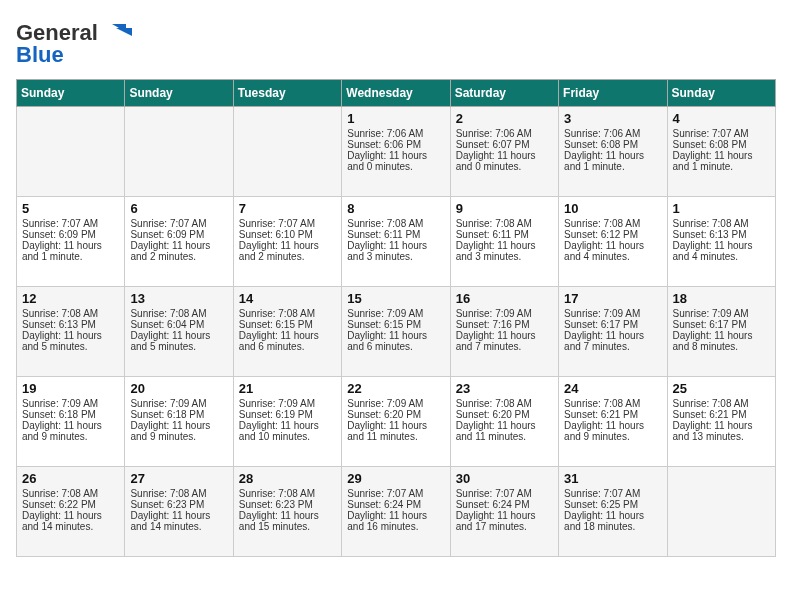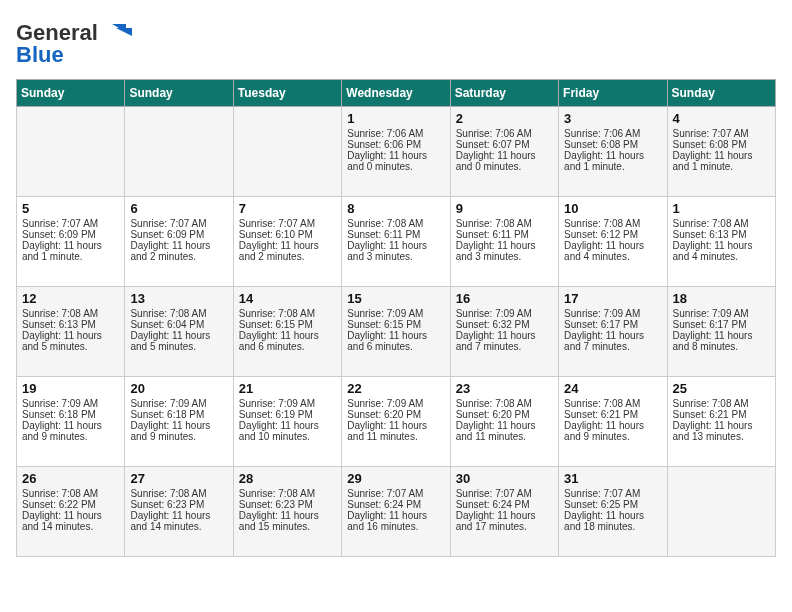--- a/index.html
+++ b/index.html
@@ -199,21 +199,21 @@
         </td>
         <td>
           <span class="day-number">15</span>
           <div>Sunrise: 7:09 AM</div>
           <div>Sunset: 6:15 PM</div>
           <div>Daylight: 11 hours and 6 minutes.</div>
         </td>
         <td>
           <span class="day-number">16</span>
           <div>Sunrise: 7:09 AM</div>
-          <div>Sunset: 6:32 PM</div>
+          <div>Sunset: 7:16 PM</div>
           <div>Daylight: 11 hours and 7 minutes.</div>
         </td>
         <td>
           <span class="day-number">17</span>
           <div>Sunrise: 7:09 AM</div>
           <div>Sunset: 6:17 PM</div>
           <div>Daylight: 11 hours and 7 minutes.</div>
         </td>
         <td>
           <span class="day-number">18</span>

